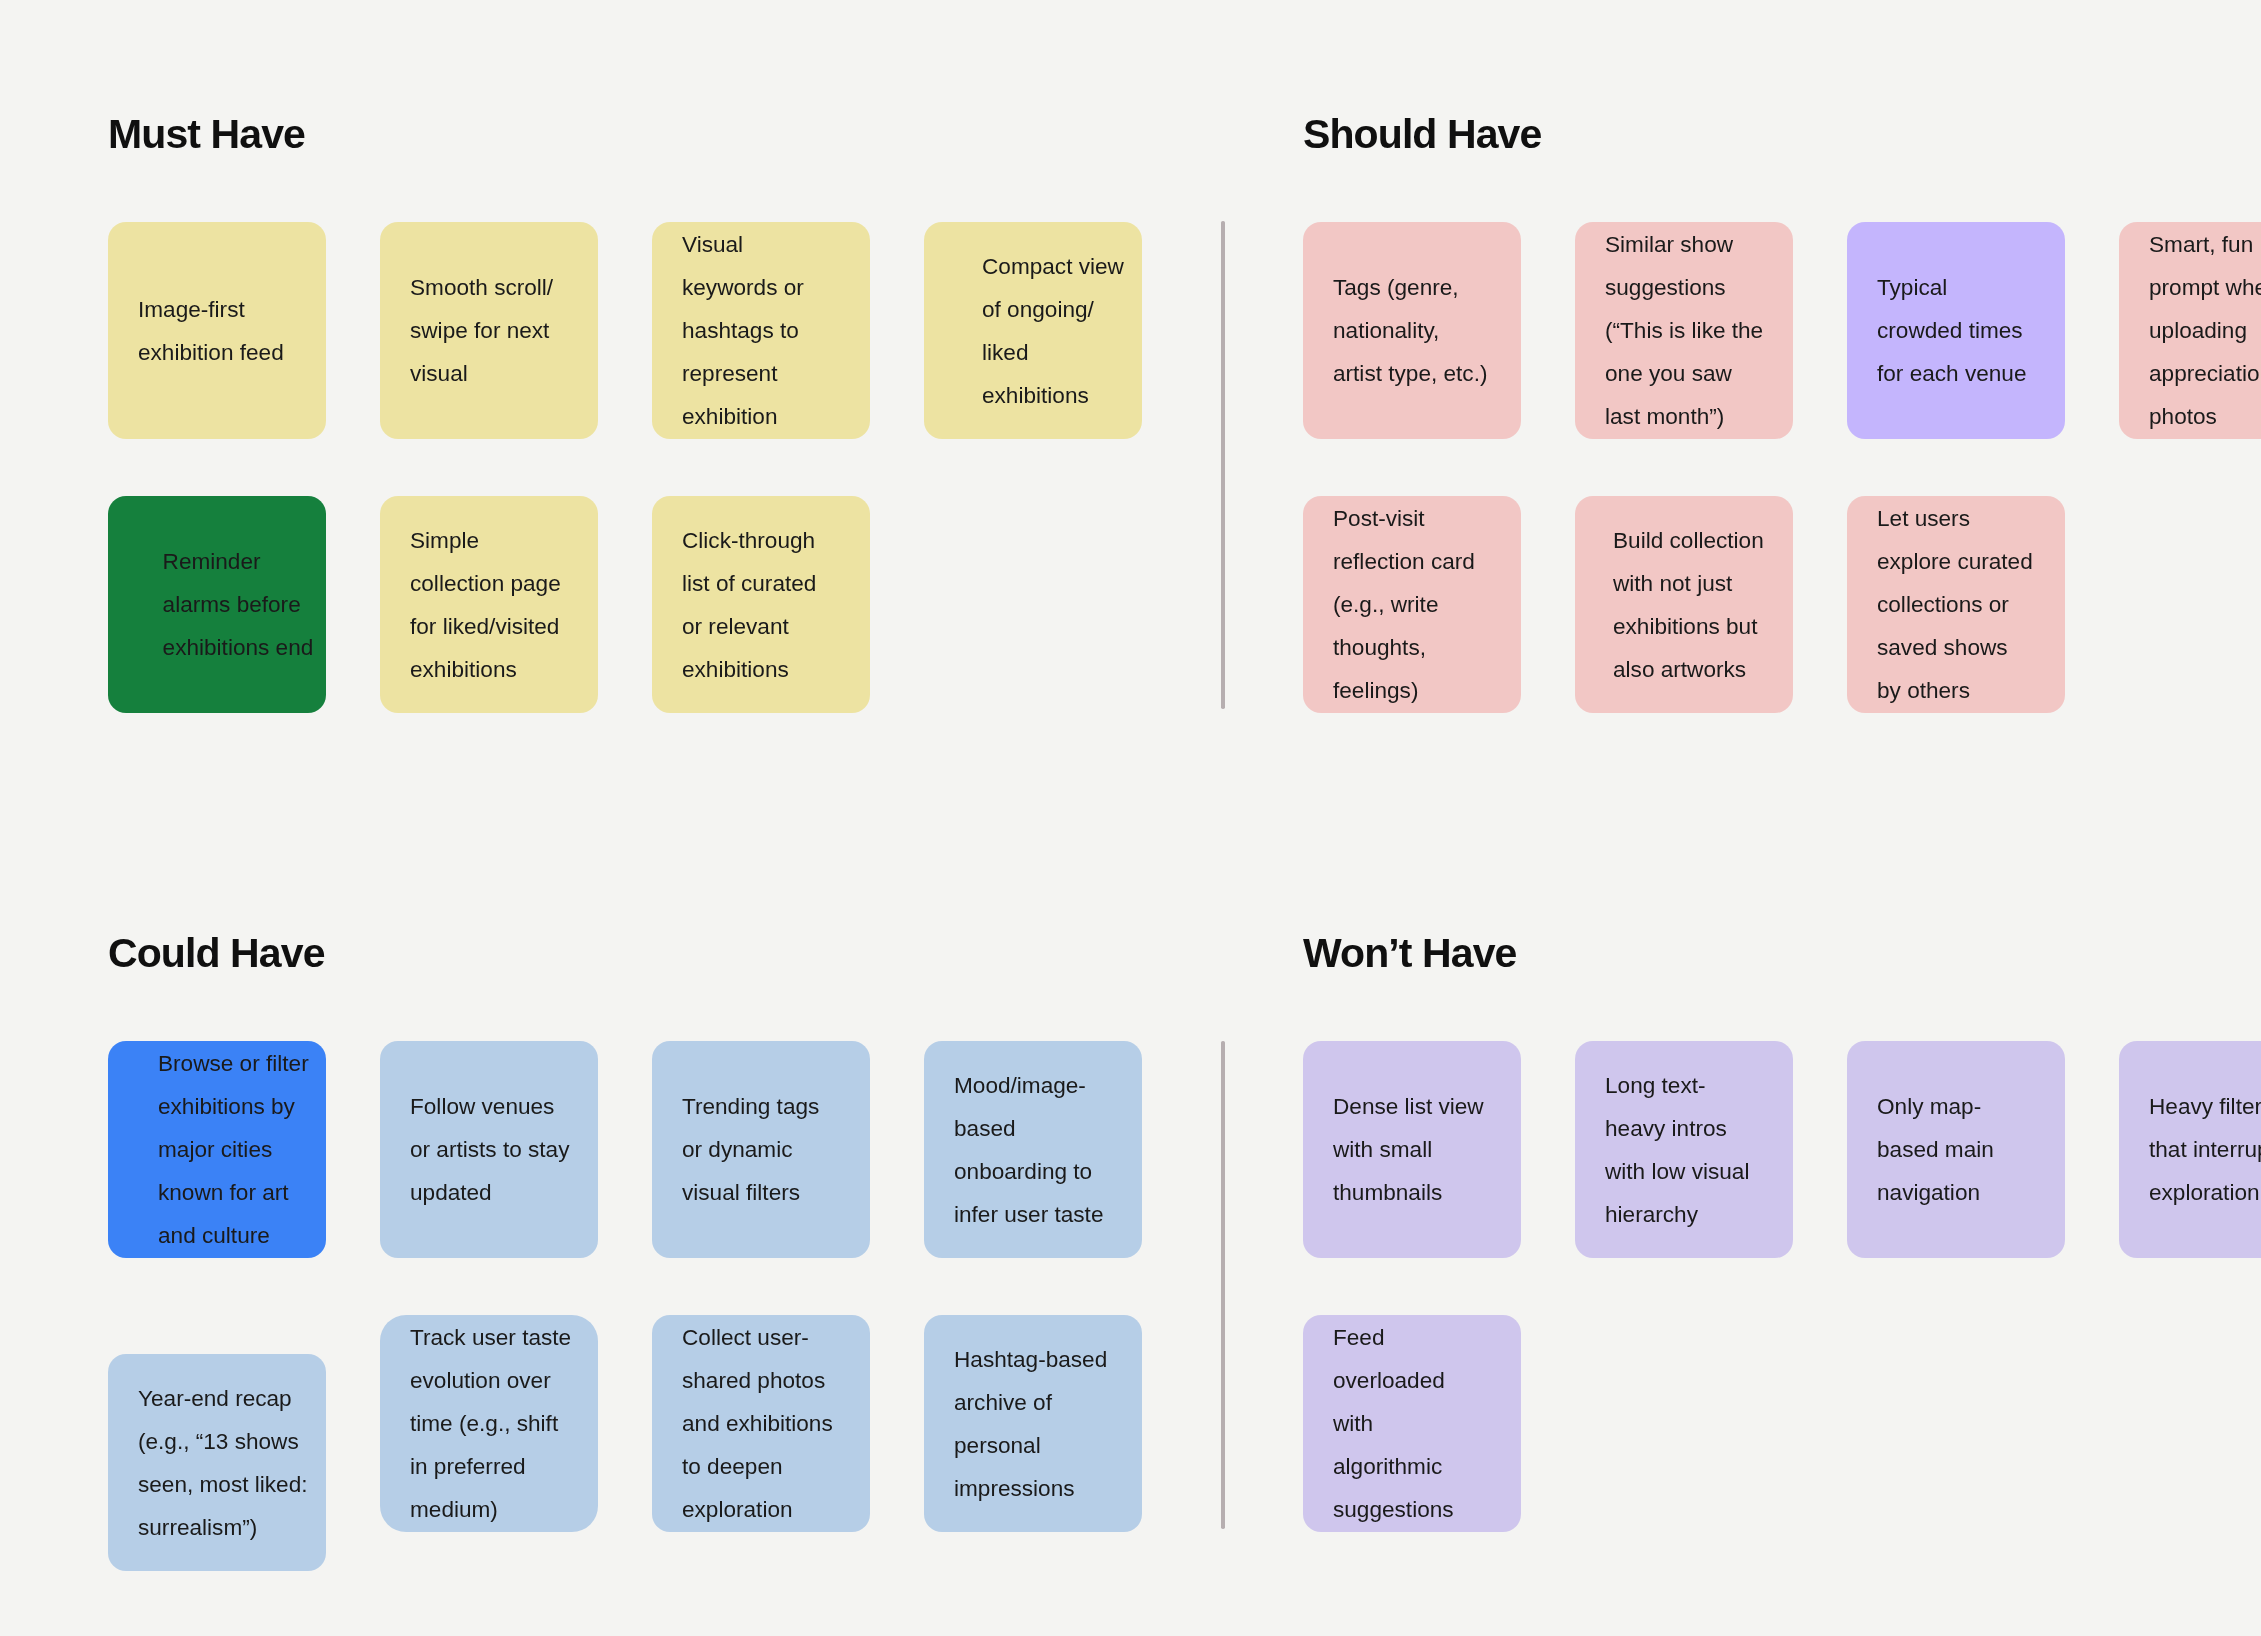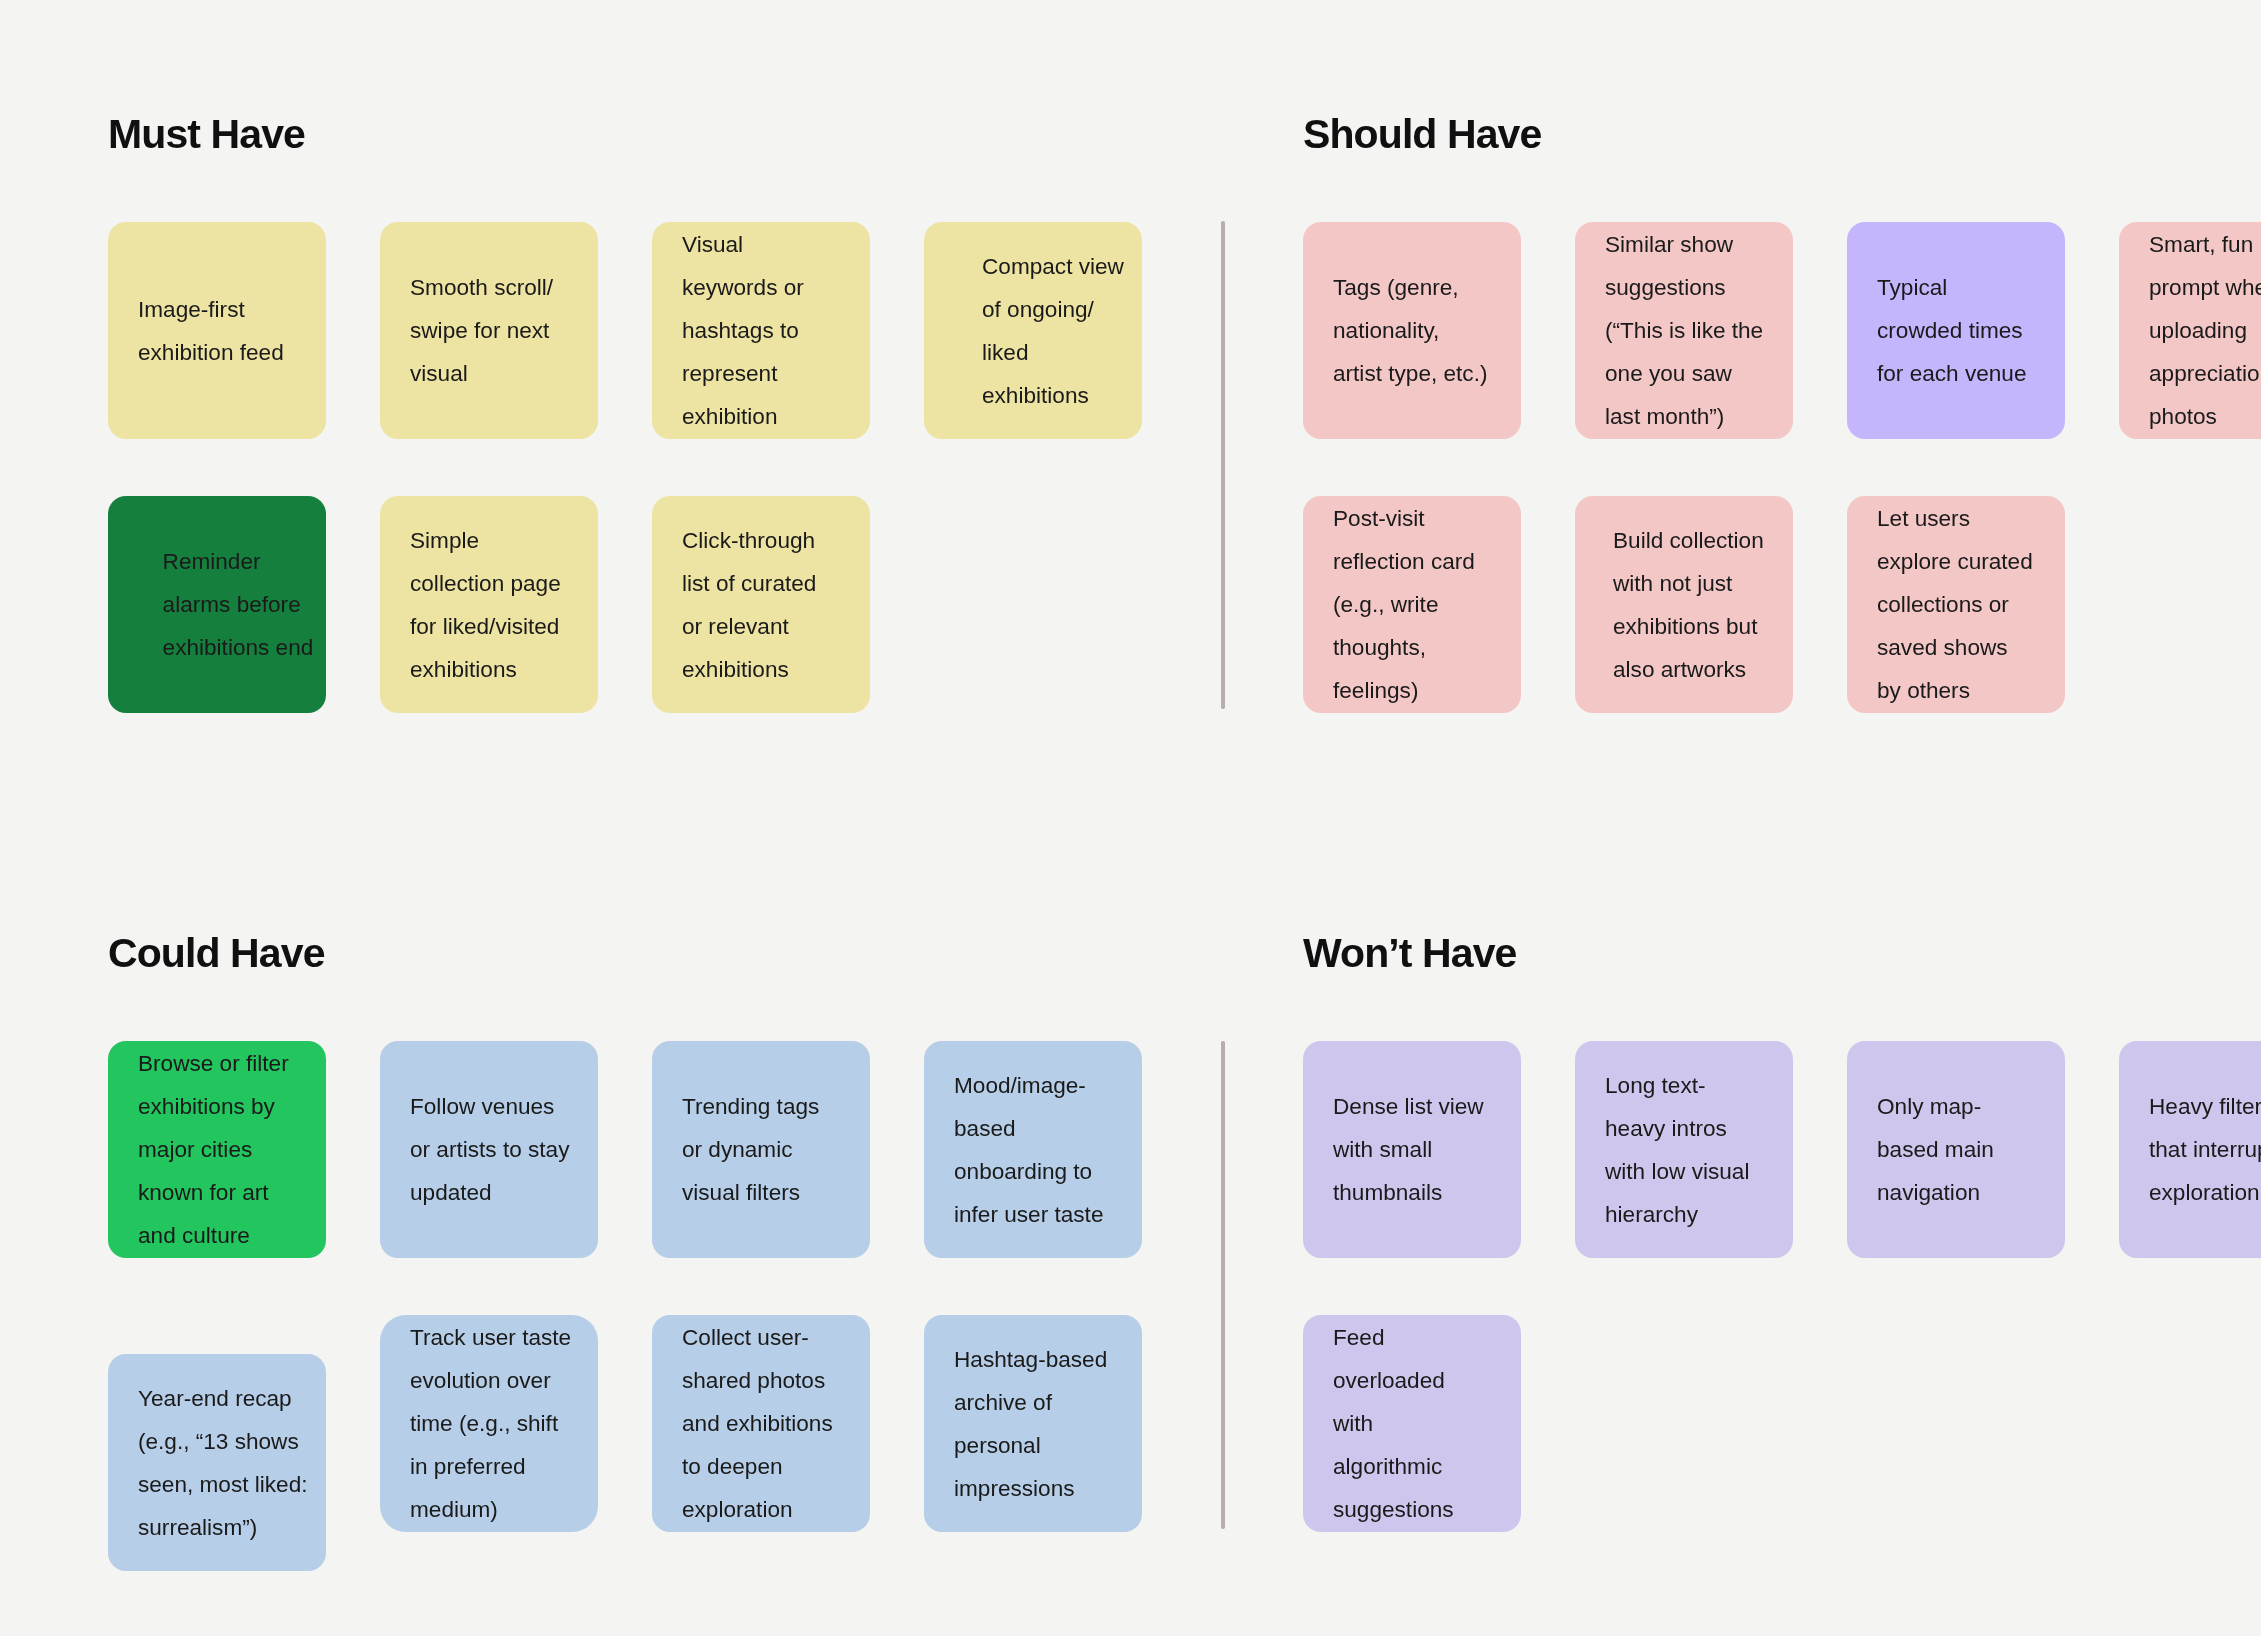--- a/index.html
+++ b/index.html
@@ -173,21 +173,21 @@
 by others</div>
           </div>
         </div>
       </div>
   </section>
 
   <section class="quad" style="left:108px; top:928px;">
     <h1 class="quad-title">Could Have</h1>
     <div class="cards">
         <div class="row">
-          <div class="card" style="background: #22c55e;">
+          <div class="card" style="background: #3b82f6; padding-left: 20px;">
             <div class="card-text">Browse or filter
 exhibitions by
 major cities
 known for art
 and culture</div>
           </div>
           <div class="card" style="background: rgb(182, 206, 231);">
             <div class="card-text">Follow venues
 or artists to stay
 updated</div>

